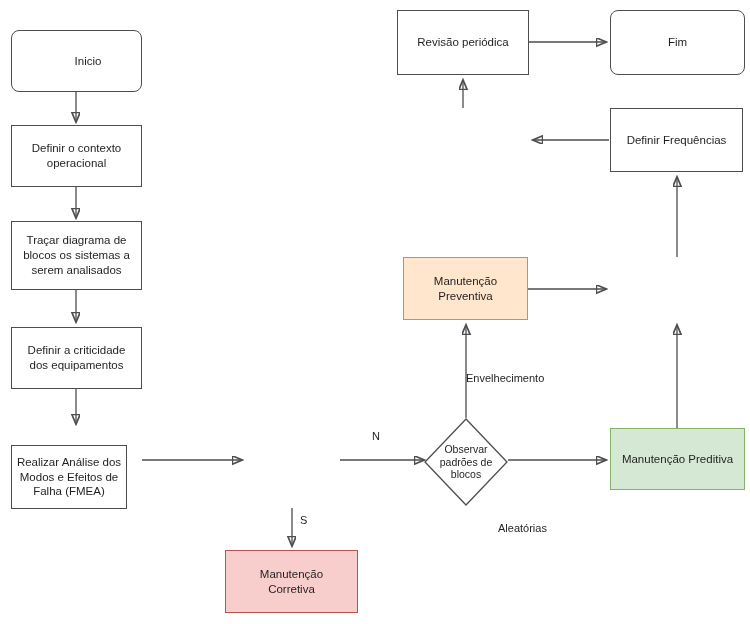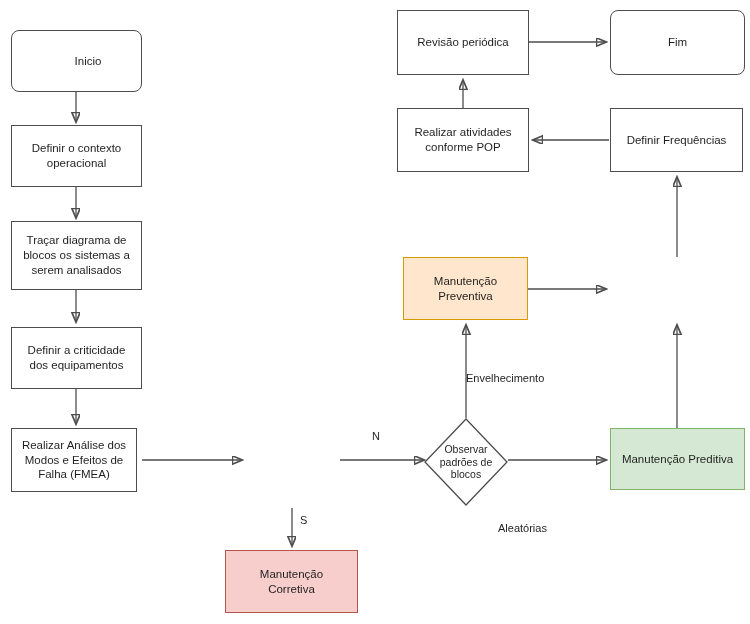--- a/index.html
+++ b/index.html
@@ -142,21 +142,21 @@
   <div class="node process" style="left:11px; top:125px; width:131px; height:62px;">Definir o contexto
 operacional</div>
 
   <div class="node process" style="left:11px; top:221px; width:131px; height:69px;">Traçar diagrama de
 blocos os sistemas a
 serem analisados</div>
 
   <div class="node process" style="left:11px; top:327px; width:131px; height:62px;">Definir a criticidade
 dos equipamentos</div>
 
-  <div class="node process" style="left:11px; top:428px; width:126px; height:64px;">Realizar Análise dos
+  <div class="node process" style="left:11px; top:445px; width:116px; height:64px;">Realizar Análise dos
 Modos e Efeitos de
 Falha (FMEA)</div>
 
 
   <div class="node pink" style="left:225px; top:550px; width:133px; height:63px;">Manutenção
 Corretiva</div>
 
   <div class="diamond-wrap" style="left:424px; top:418px; width:84px; height:88px;">
     <svg width="84" height="88" viewBox="0 0 84 88">
       <polygon points="42,1 83,44 42,87 1,44" fill="#ffffff" stroke="#4d4d4d" stroke-width="1.3"></polygon>
@@ -167,22 +167,20 @@
   </div>
 
   <div class="node yellow" style="left:403px; top:257px; width:125px; height:63px;">Manutenção
 Preventiva</div>
 
   <div class="node green" style="left:610px; top:428px; width:135px; height:62px;">Manutenção Preditiva</div>
 
 
   <div class="node process" style="left:610px; top:108px; width:133px; height:64px;">Definir Frequências</div>
 
-  <div class="node process" style="left:397px; top:108px; width:132px; height:64px;">Realizar atividades
-conforme POP</div>
 
   <div class="node process" style="left:397px; top:10px; width:132px; height:65px;">Revisão periódica</div>
 
   <div class="node terminator" style="left:610px; top:10px; width:135px; height:65px;">Fim</div>
 
   <div class="edge-label" style="left:300px; top:514px;">S</div>
 
   <div class="edge-label" style="left:372px; top:430px;">N</div>
 
   <div class="edge-label" style="left:466px; top:372px;">Envelhecimento</div>

